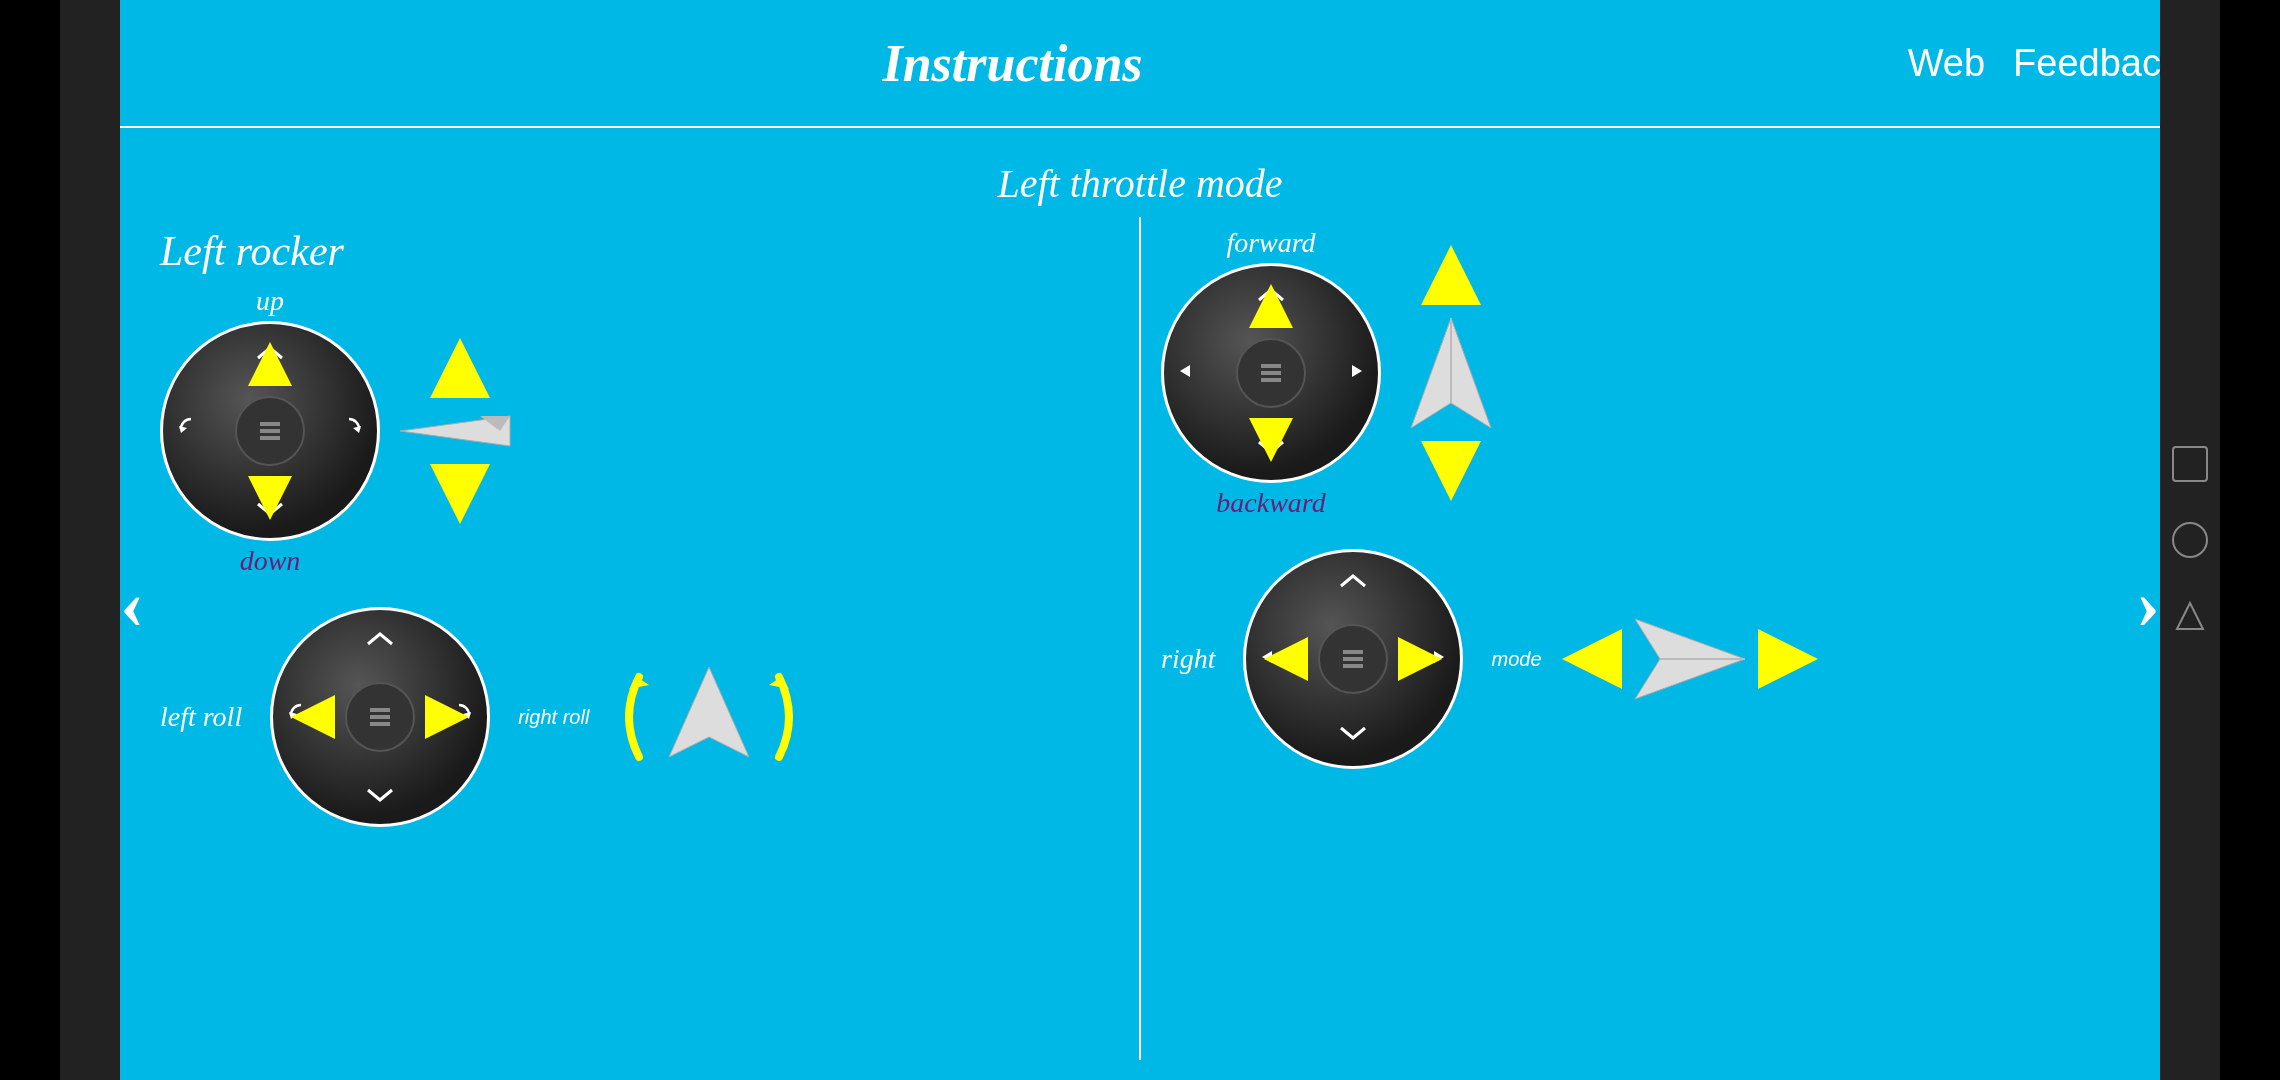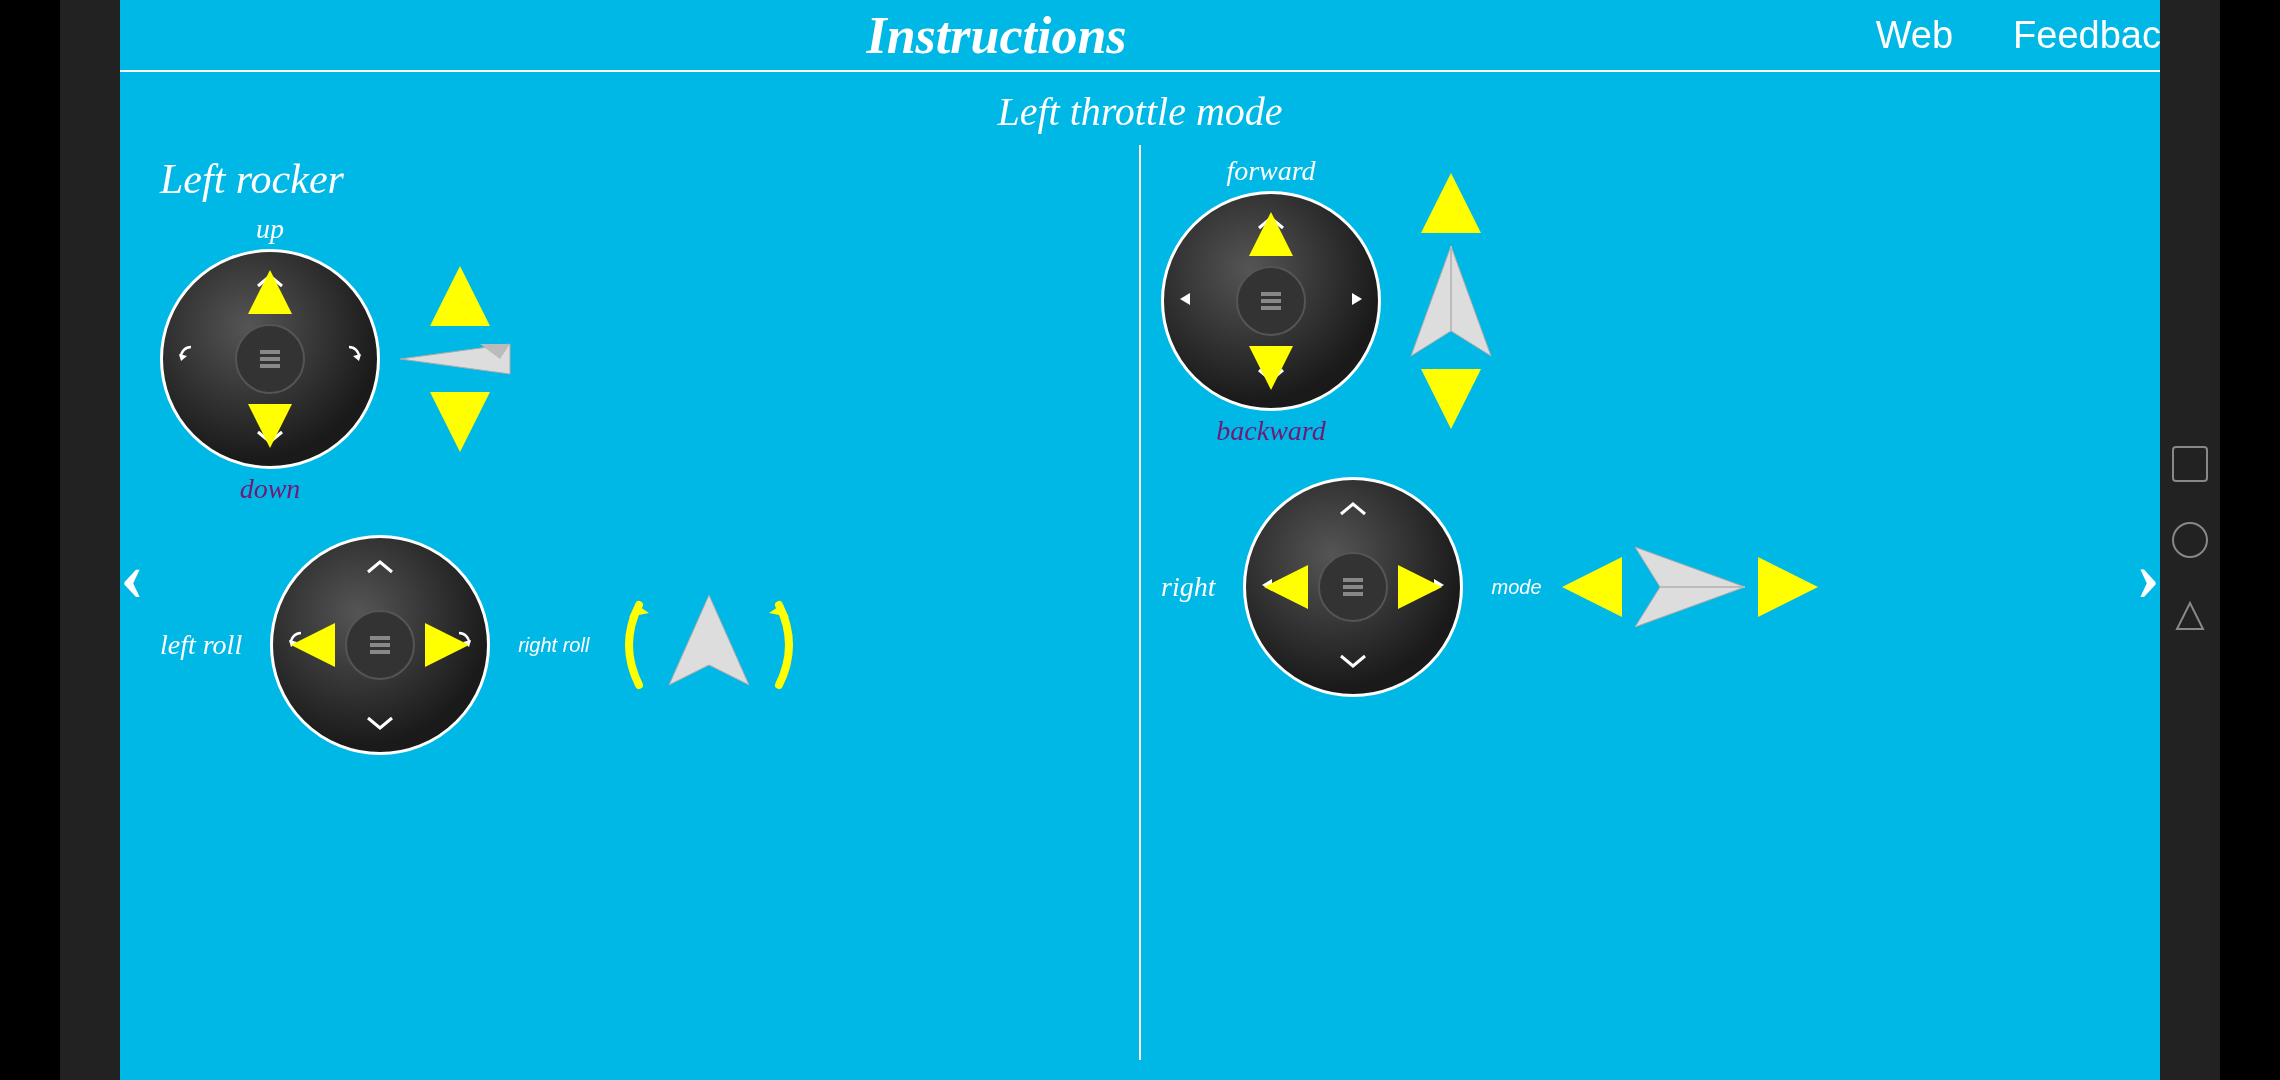--- a/index.html
+++ b/index.html
@@ -53,21 +53,21 @@
     .android-btn.square { border-radius: 4px; }
     .android-btn.circle { border-radius: 50%; }
     .android-btn.triangle {
       border: none;
       background: transparent;
     }
 
     
     #header {
       background: #00b8e6;
-      height: 72px;
+      height: 128px;
       display: flex;
       align-items: center;
       justify-content: space-between;
       padding: 0 40px;
       border-bottom: 2px solid #fff;
       flex-shrink: 0;
     }
     #header .back-btn {
       color: #fff;
       font-size: 52px;
@@ -79,35 +79,35 @@
       color: #fff;
       font-size: 52px;
       font-style: italic;
       font-family: Georgia, serif;
       font-weight: bold;
       text-align: center;
       flex: 1;
     }
     #header .nav-links {
       display: flex;
-      gap: 60px;
+      gap: 28px;
       align-items: center;
     }
     #header .nav-link {
       color: #fff;
       font-size: 38px;
       font-family: Arial, sans-serif;
       cursor: pointer;
       font-weight: normal;
     }
 
     
     #main {
       flex: 1;
-      padding: 16px 80px 20px 80px;
+      padding: 32px 80px 20px 80px;
       display: flex;
       flex-direction: column;
       position: relative;
     }
     .mode-title {
       text-align: center;
       color: #fff;
       font-size: 40px;
       font-style: italic;
       font-family: Georgia, serif;

